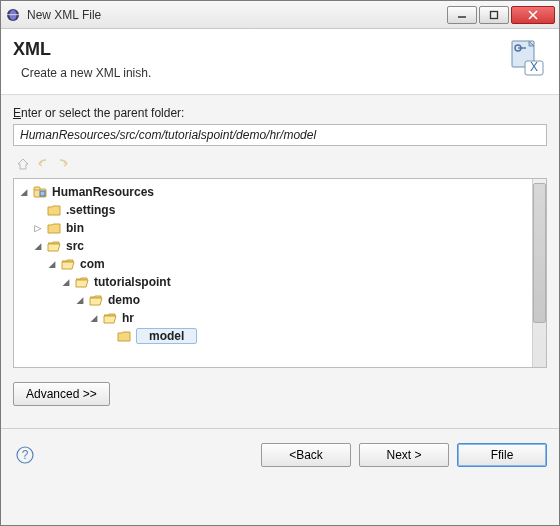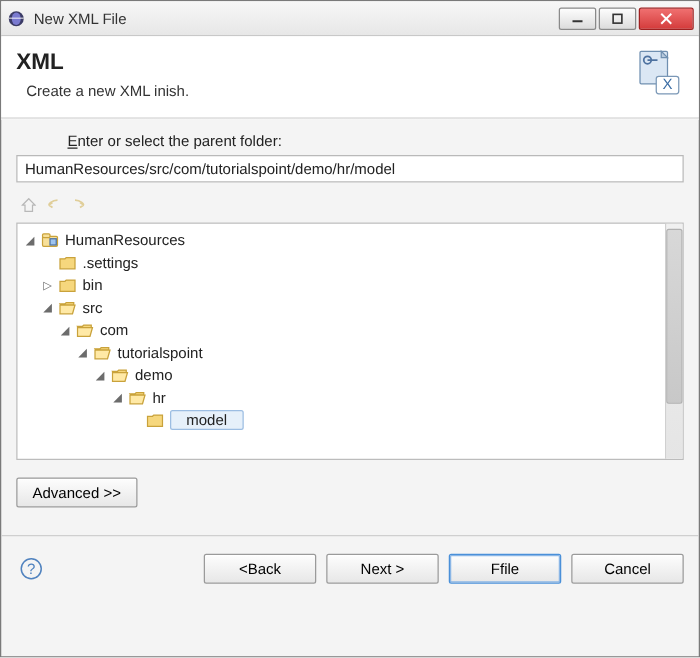--- a/index.html
+++ b/index.html
@@ -15,34 +15,34 @@
   .win-btn svg { display:block; }
   
   .banner { background:#fff; padding:10px 12px 14px 12px; display:flex; align-items:flex-start; }
   .banner-left { flex:1; }
   .banner-title { font-size:18px; font-weight:bold; color:#222; }
   .banner-sub { margin-top:6px; margin-left:8px; color:#333; }
   .banner-icon { width:40px; height:40px; margin-left:8px; display:flex; align-items:center; justify-content:center; }
   .sep { height:2px; background:linear-gradient(#d0d0d0,#fff); }
   
   .content { padding:10px 12px 4px 12px; display:flex; flex-direction:column; gap:4px; }
-  .lbl { color:#222;margin-left:41px; }
+  .lbl { color:#222; }
   .lbl .u { text-decoration:underline; text-underline-offset:1px; }
-  .text-input { width:100%; height:22px; border:1px solid #b9b9b9; background:#fff; padding:2px 6px; color:#222; }
+  .text-input { width:100%; height:22px; border:1px solid #b9b9b9; background:#fff; padding:2px 6px; color:#222;font-style:italic; }
   .toolbar { display:flex; gap:4px; margin-top:4px; padding:2px 2px; }
   .tb-btn { width:16px; height:16px; display:flex; align-items:center; justify-content:center; opacity:.55; }
   .tree-box { border:1px solid #bcbcbc; background:#fff; height:190px; position:relative; }
   .tree-scroll { position:absolute; right:0; top:0; bottom:0; width:14px; background:linear-gradient(#f0f0f0,#e5e5e5); border-left:1px solid #d0d0d0; }
   .tree-thumb { position:absolute; left:0; right:0; top:4px; height:140px; background:linear-gradient(#d8d8d8,#c8c8c8); border:1px solid #b0b0b0; border-radius:2px; }
   .tree { padding:4px 0 4px 4px; }
   .node { display:flex; align-items:center; height:18px; }
   .indent { display:inline-block; width:14px; height:1px; }
   .tw { width:12px; height:12px; display:inline-flex; align-items:center; justify-content:center; color:#6c6c6c; font-size:9px; margin-right:2px; }
   .folder-icon,.proj-icon,.sel-icon { width:16px; height:16px; margin-right:4px; display:inline-flex; align-items:center; justify-content:center; }
-  .node-label { color:#222; }
+  .node-label { color:#222;font-weight:bold; }
   .node.selected .node-label { border:1px solid #9cbde2; background:#e6f0fa; padding:0 12px; border-radius:2px; }
   .filename-row { display:flex; align-items:center; gap:6px; margin-top:8px; }
   .filename-row .lbl { white-space:nowrap; }
   .btn { height:24px; padding:0 12px; border:1px solid #9a9a9a; background:linear-gradient(#fdfdfd,#e7e7e7); border-radius:2px; box-shadow:inset 0 1px #fff; cursor:default; display:inline-flex; align-items:center; justify-content:center; }
   .btn.default { border-color:#4a90d9; box-shadow:0 0 0 1px #8ab6e6 inset, inset 0 1px #fff; }
   .adv-row { margin-top:10px; }
   .sep2 { height:1px; background:#cfcfcf; margin:18px -12px 0 -12px; }
   
   .footer { display:flex; align-items:center; padding:10px 12px 12px 14px; gap:8px; }
   .help { width:20px; height:20px; display:flex; align-items:center; justify-content:center; color:#5183bf; }
@@ -271,16 +271,15 @@
         <span>ack</span>
       </button>
     <button class="btn">
         <span class="u">N</span>
         <span>ext &gt;</span>
       </button>
     <button class="btn default">
         <span class="u">F</span>
         <span>file</span>
       </button>
-    <button class="btn">Cancel</button>
   </div>
 
 </div>
 
 </body></html>

